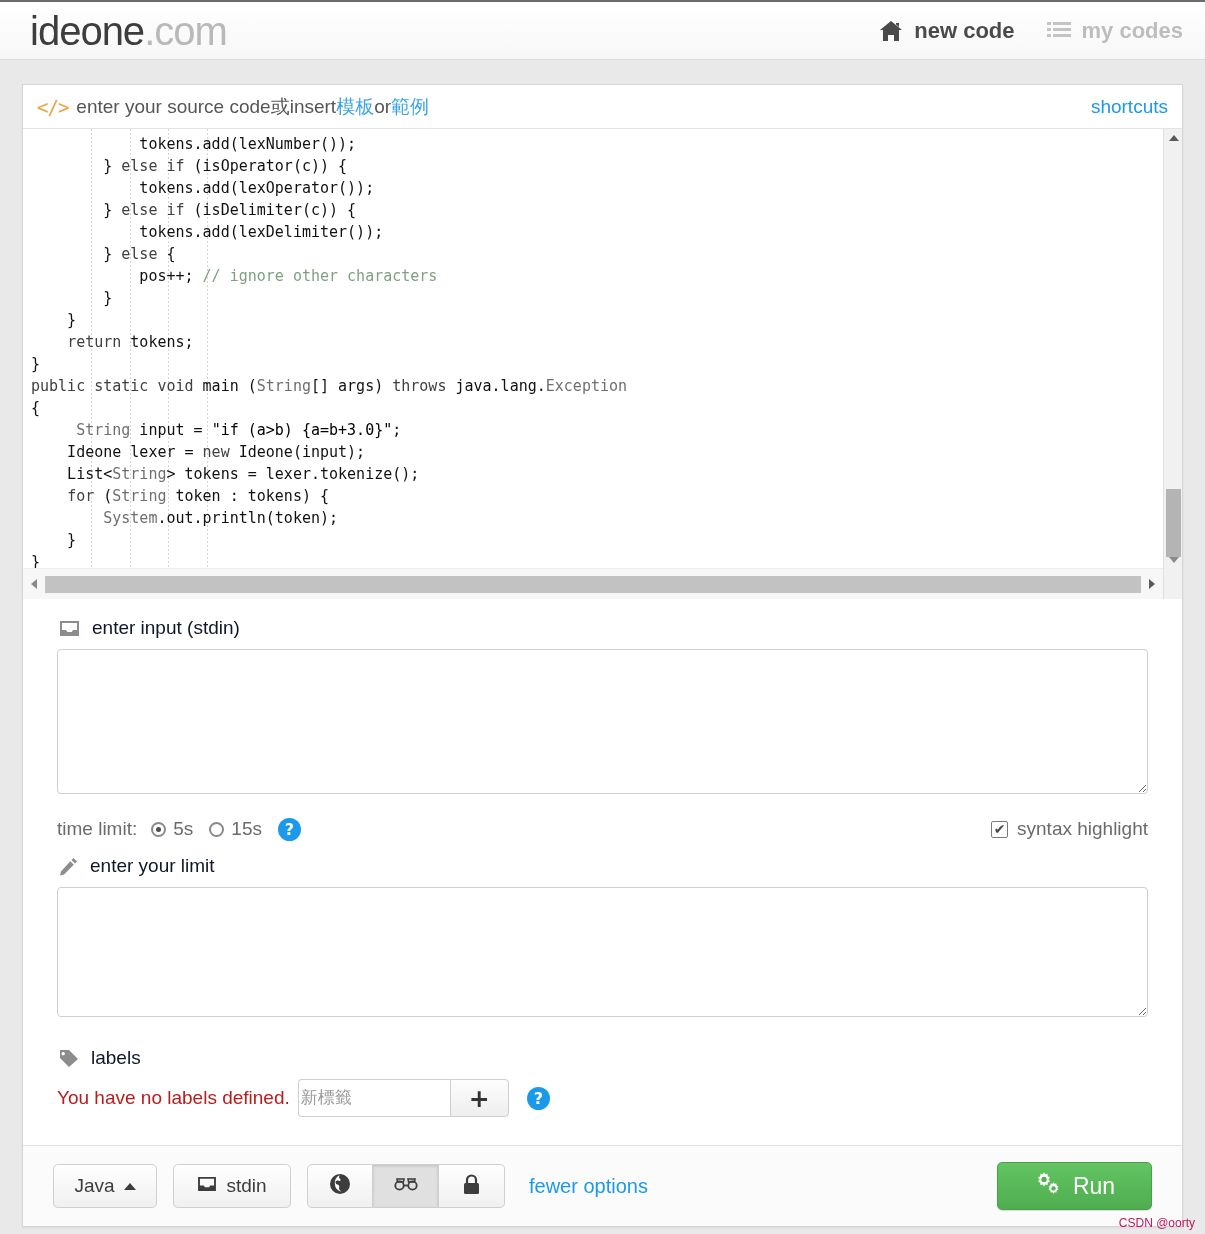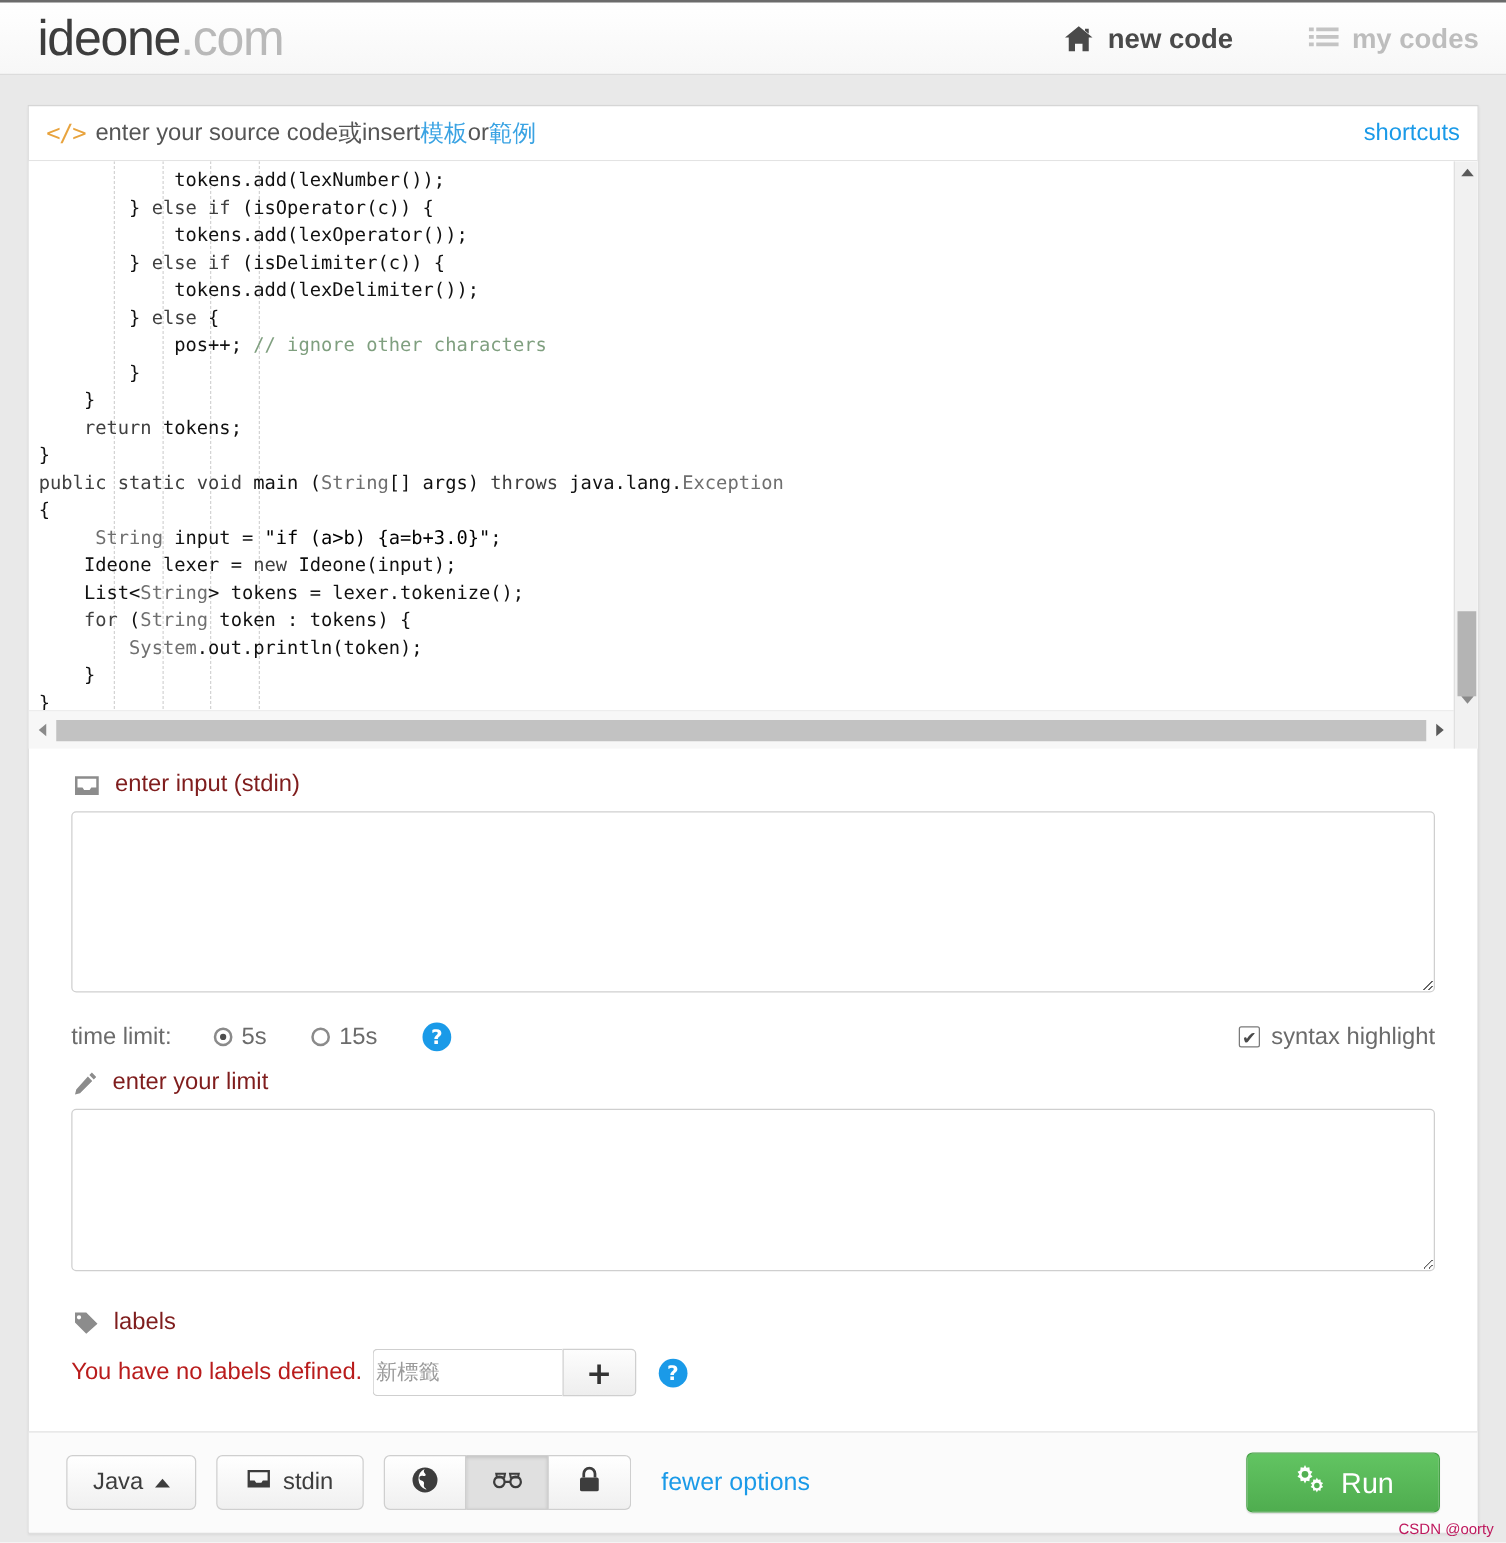--- a/index.html
+++ b/index.html
@@ -19,21 +19,21 @@
     background:#fafafa;
     border-top:2px solid #6b6b6b;
     border-bottom:1px solid #dcdcdc;
     display:flex; align-items:center;
     padding:0 22px 0 30px;
     background-image:linear-gradient(#ffffff,#f7f7f7);
   }
   #logo { font-size:40px; font-weight:400; letter-spacing:-1px; line-height:1; }
   #logo .a { color:#3d3d3d; }
   #logo .b { color:#b9b9b9; }
-  #nav { margin-left:auto; display:flex; align-items:flex-start; gap:60px; }
+  #nav { margin-left:auto; display:flex; align-items:flex-start; gap:32px; }
   .navitem { display:flex; align-items:center; gap:11px; font-size:22px; font-weight:bold; cursor:pointer; }
   .navitem.active { color:#4a4a4a; }
   .navitem.dim { color:#bdbdbd; }
   .navitem svg { display:block; }
 
   
   #card {
     position:absolute; left:22px; top:84px; width:1161px;
     background:#ffffff;
     border:1px solid #d6d6d6;
@@ -85,34 +85,34 @@
   
   #hscroll { position:absolute; left:0; right:19px; bottom:0; height:31px;
              background:#f7f7f7; border-top:1px solid #ededed;
              display:flex; align-items:center; }
   #hscroll .arw { width:22px; height:31px; display:flex;align-items:center;justify-content:center;cursor:pointer; }
   #hthumb { height:17px; background:#c2c2c2; flex:1; cursor:pointer; }
   #hcorner { position:absolute; right:0; bottom:0; width:19px; height:31px; background:#f1f1f1; border-left:1px solid #e0e0e0;}
 
   
   #body { padding:18px 34px 0 34px; }
-  .seclabel { display:flex; align-items:center; gap:12px; font-size:19px; color:#7f1d1d; margin:0 0 10px 2px; }
+  .seclabel { display:flex; align-items:center; gap:12px; font-size:19px; color:#0f172a; margin:0 0 10px 2px; }
   .seclabel .ic { color:#8c8c8c; display:flex; }
   textarea {
     width:100%; display:block;
     border:1px solid #cfcfcf; border-radius:4px;
     background:#fff; resize:vertical;
     font-family:"Liberation Sans", sans-serif; font-size:15px;
     padding:8px 10px; color:#333; outline:none;
   }
   #stdin { height:145px; }
   #note  { height:130px; }
 
   
-  #optrow { display:flex; align-items:center; margin:24px 0 8px 0;gap:20px; }
+  #optrow { display:flex; align-items:flex-start; margin:24px 0 8px 0; }
   #optrow .tl { font-size:19px; color:#6b6b6b; margin-right:14px; }
   .radiowrap { display:flex; align-items:center; gap:7px; margin-right:16px; cursor:pointer; font-size:19px; color:#6b6b6b;}
   .radio { width:15px;height:15px;border:2px solid #8a8a8a;border-radius:50%;position:relative;background:#fff;}
   .radio.on::after{content:"";position:absolute;left:3px;top:3px;width:5px;height:5px;border-radius:50%;background:#4d4d4d;}
   .help { width:23px;height:23px;border-radius:50%;background:#1a9ae8;color:#fff;
           font-size:16px;font-weight:bold;display:flex;align-items:center;justify-content:center;
           font-family:"DejaVu Sans", sans-serif; cursor:pointer; }
   #synwrap { margin-left:auto; display:flex; align-items:center; gap:9px; font-size:19px; color:#6b6b6b; cursor:pointer; }
   .chk { width:17px;height:17px;border:1px solid #7a7a7a;border-radius:2px;background:#fff;
          display:flex;align-items:center;justify-content:center;color:#4a4a4a;font-size:14px;line-height:1; }

